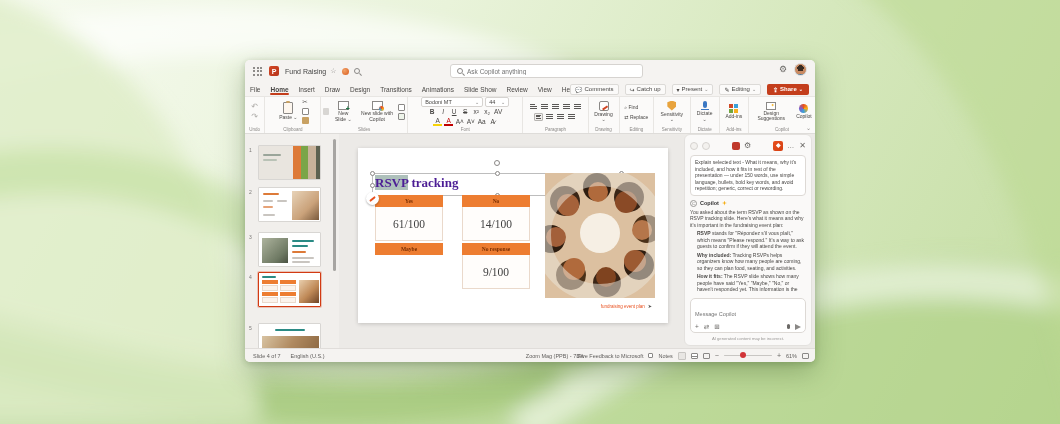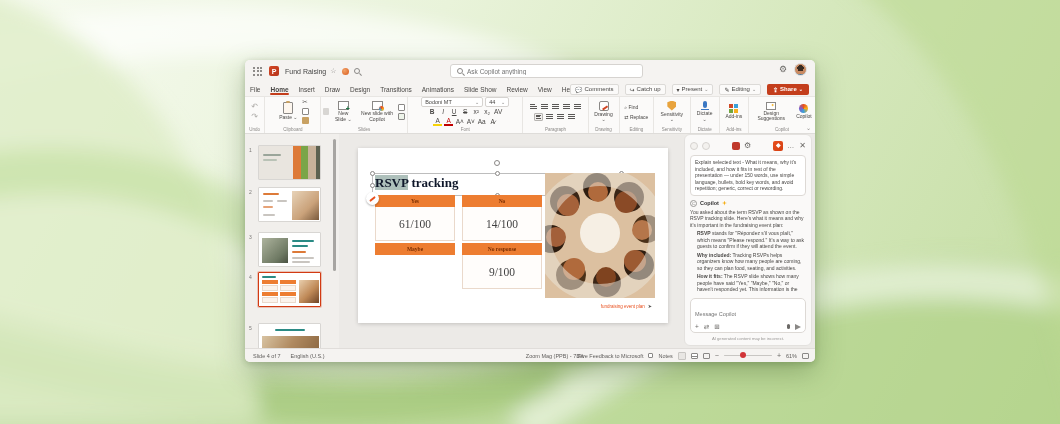--- a/index.html
+++ b/index.html
@@ -91,26 +91,26 @@
   .tnum { position:absolute; left:4px; width:8px; font-size:5px; color:#7a7876; text-align:left; }
   .tscroll { position:absolute; right:3px; top:5px; width:3px; height:132px; background:#a7a5a2; border-radius:2px; }
   
   .m-strip { position:absolute; top:0; bottom:0; }
   .m-line { position:absolute; height:2px; border-radius:1px; }
   .m-block { position:absolute; }
 
   
   .canvas { position:absolute; left:94px; top:0; width:345px; height:100%; }
   .slide { position:absolute; left:19px; top:14px; width:310px; height:175px; background:#fff; box-shadow:0 1px 4px rgba(0,0,0,.18); }
-  .sl-title { position:absolute; left:17px; top:27px; font-family:"Liberation Serif", serif; font-weight:bold; font-size:13px; color:#0f172a; }
+  .sl-title { position:absolute; left:17px; top:27px; font-family:"Liberation Serif", serif; font-weight:bold; font-size:13px; color:#4c1d95; }
   .sl-title .hl { background:#aec0bb; }
   .selbox { position:absolute; left:14px; top:25px; width:250px; height:23px; border:1px solid #bdbdbd; }
   .hnd { position:absolute; width:5px; height:5px; border-radius:50%; background:#fff; border:1px solid #8a8886; }
   .rot { position:absolute; left:136px; top:12px; width:6px; height:6px; border-radius:50%; background:#fff; border:1px solid #8a8886; }
-  .card { position:absolute; width:80px; height:46px; }
+  .card { position:absolute; width:68px; height:46px; }
   .card .hd { height:12px; background:#ed7d31; display:flex; align-items:center; justify-content:center;
               font-family:"Liberation Serif", serif; font-weight:bold; font-size:5.5px; color:#7a2e00; }
   .card .bd { height:34px; background:#fffdfb; border:1px solid #ead9cb; border-top:none; display:flex; align-items:center; justify-content:center;
               font-family:"Liberation Serif", serif; font-size:11.5px; color:#3f3f3f; }
   .sl-photo { position:absolute; left:187px; top:25px; width:110px; height:125px; overflow:hidden; }
   .sl-footer { position:absolute; right:16px; top:155px; font-size:4.5px; color:#e8501f; display:flex; align-items:center; gap:3px; }
   .sl-footer .arr { color:#5a5856; font-size:5px; }
   .penbtn { position:absolute; left:8px; top:44px; width:13px; height:13px; border-radius:50%; background:#fff;
             box-shadow:0 1px 2px rgba(0,0,0,.3); display:flex; align-items:center; justify-content:center; }
   .penbtn i { width:7px; height:2px; background:#e8501f; transform:rotate(-40deg); border-radius:1px; }

